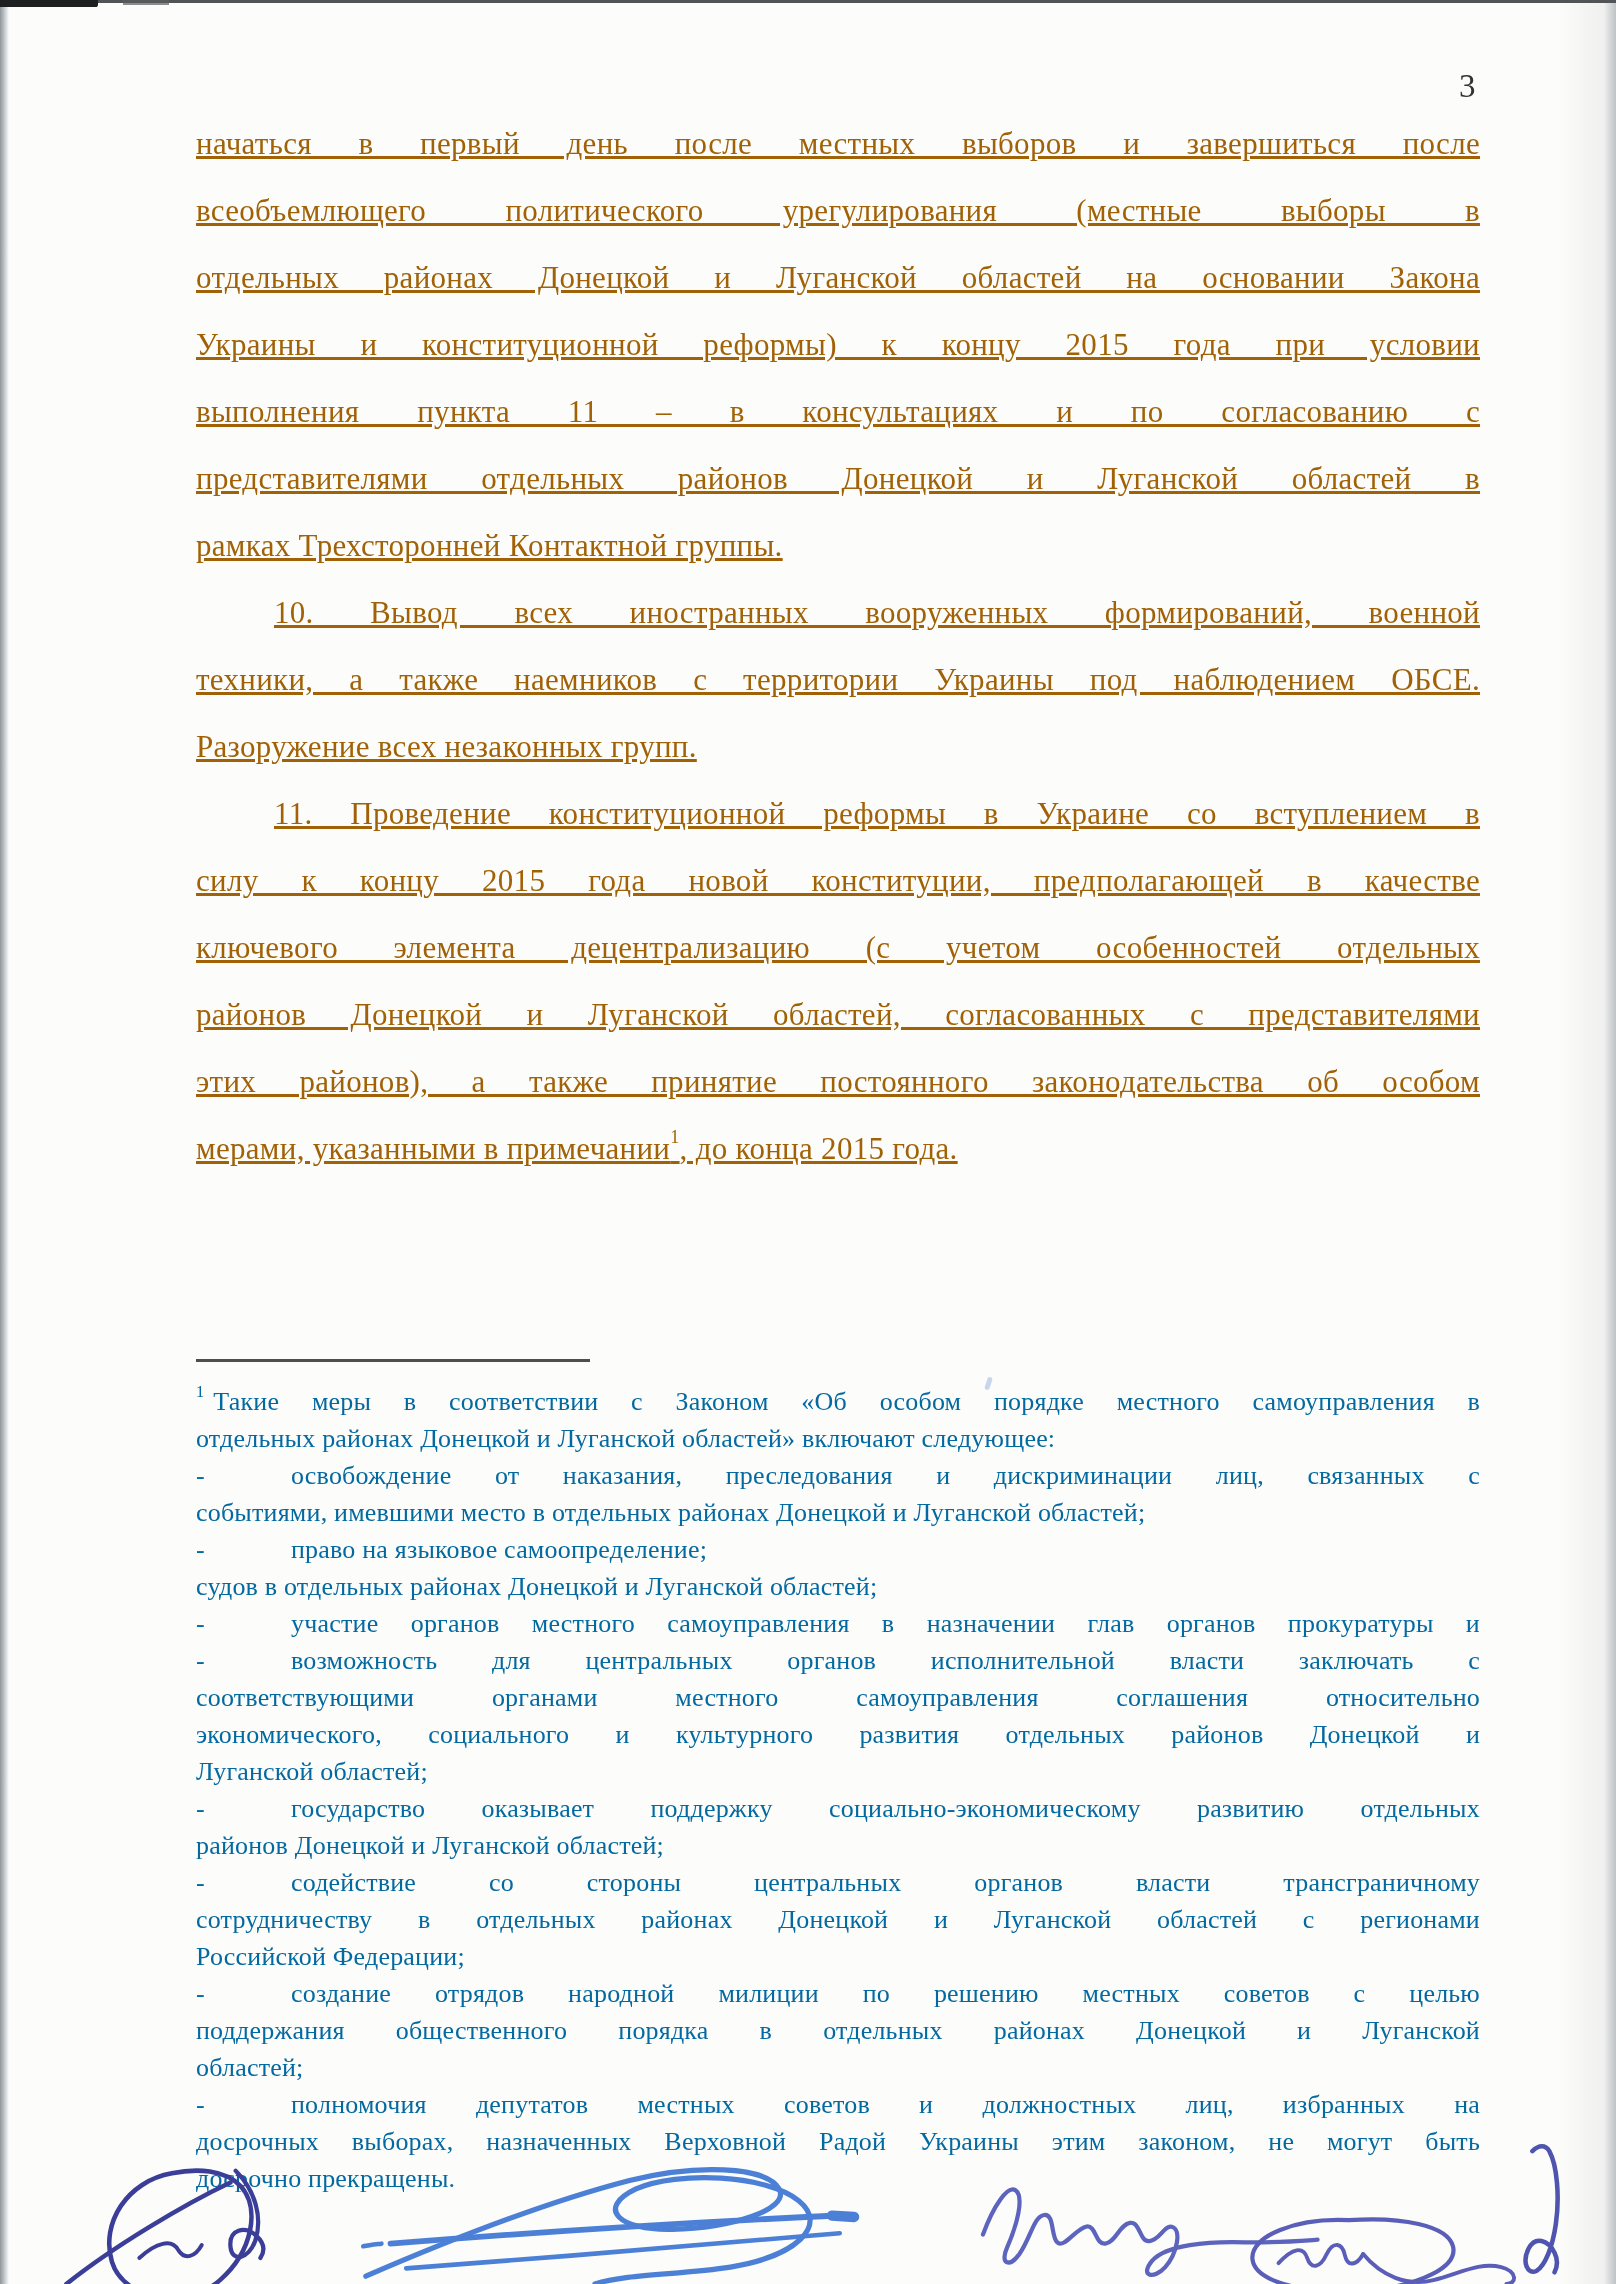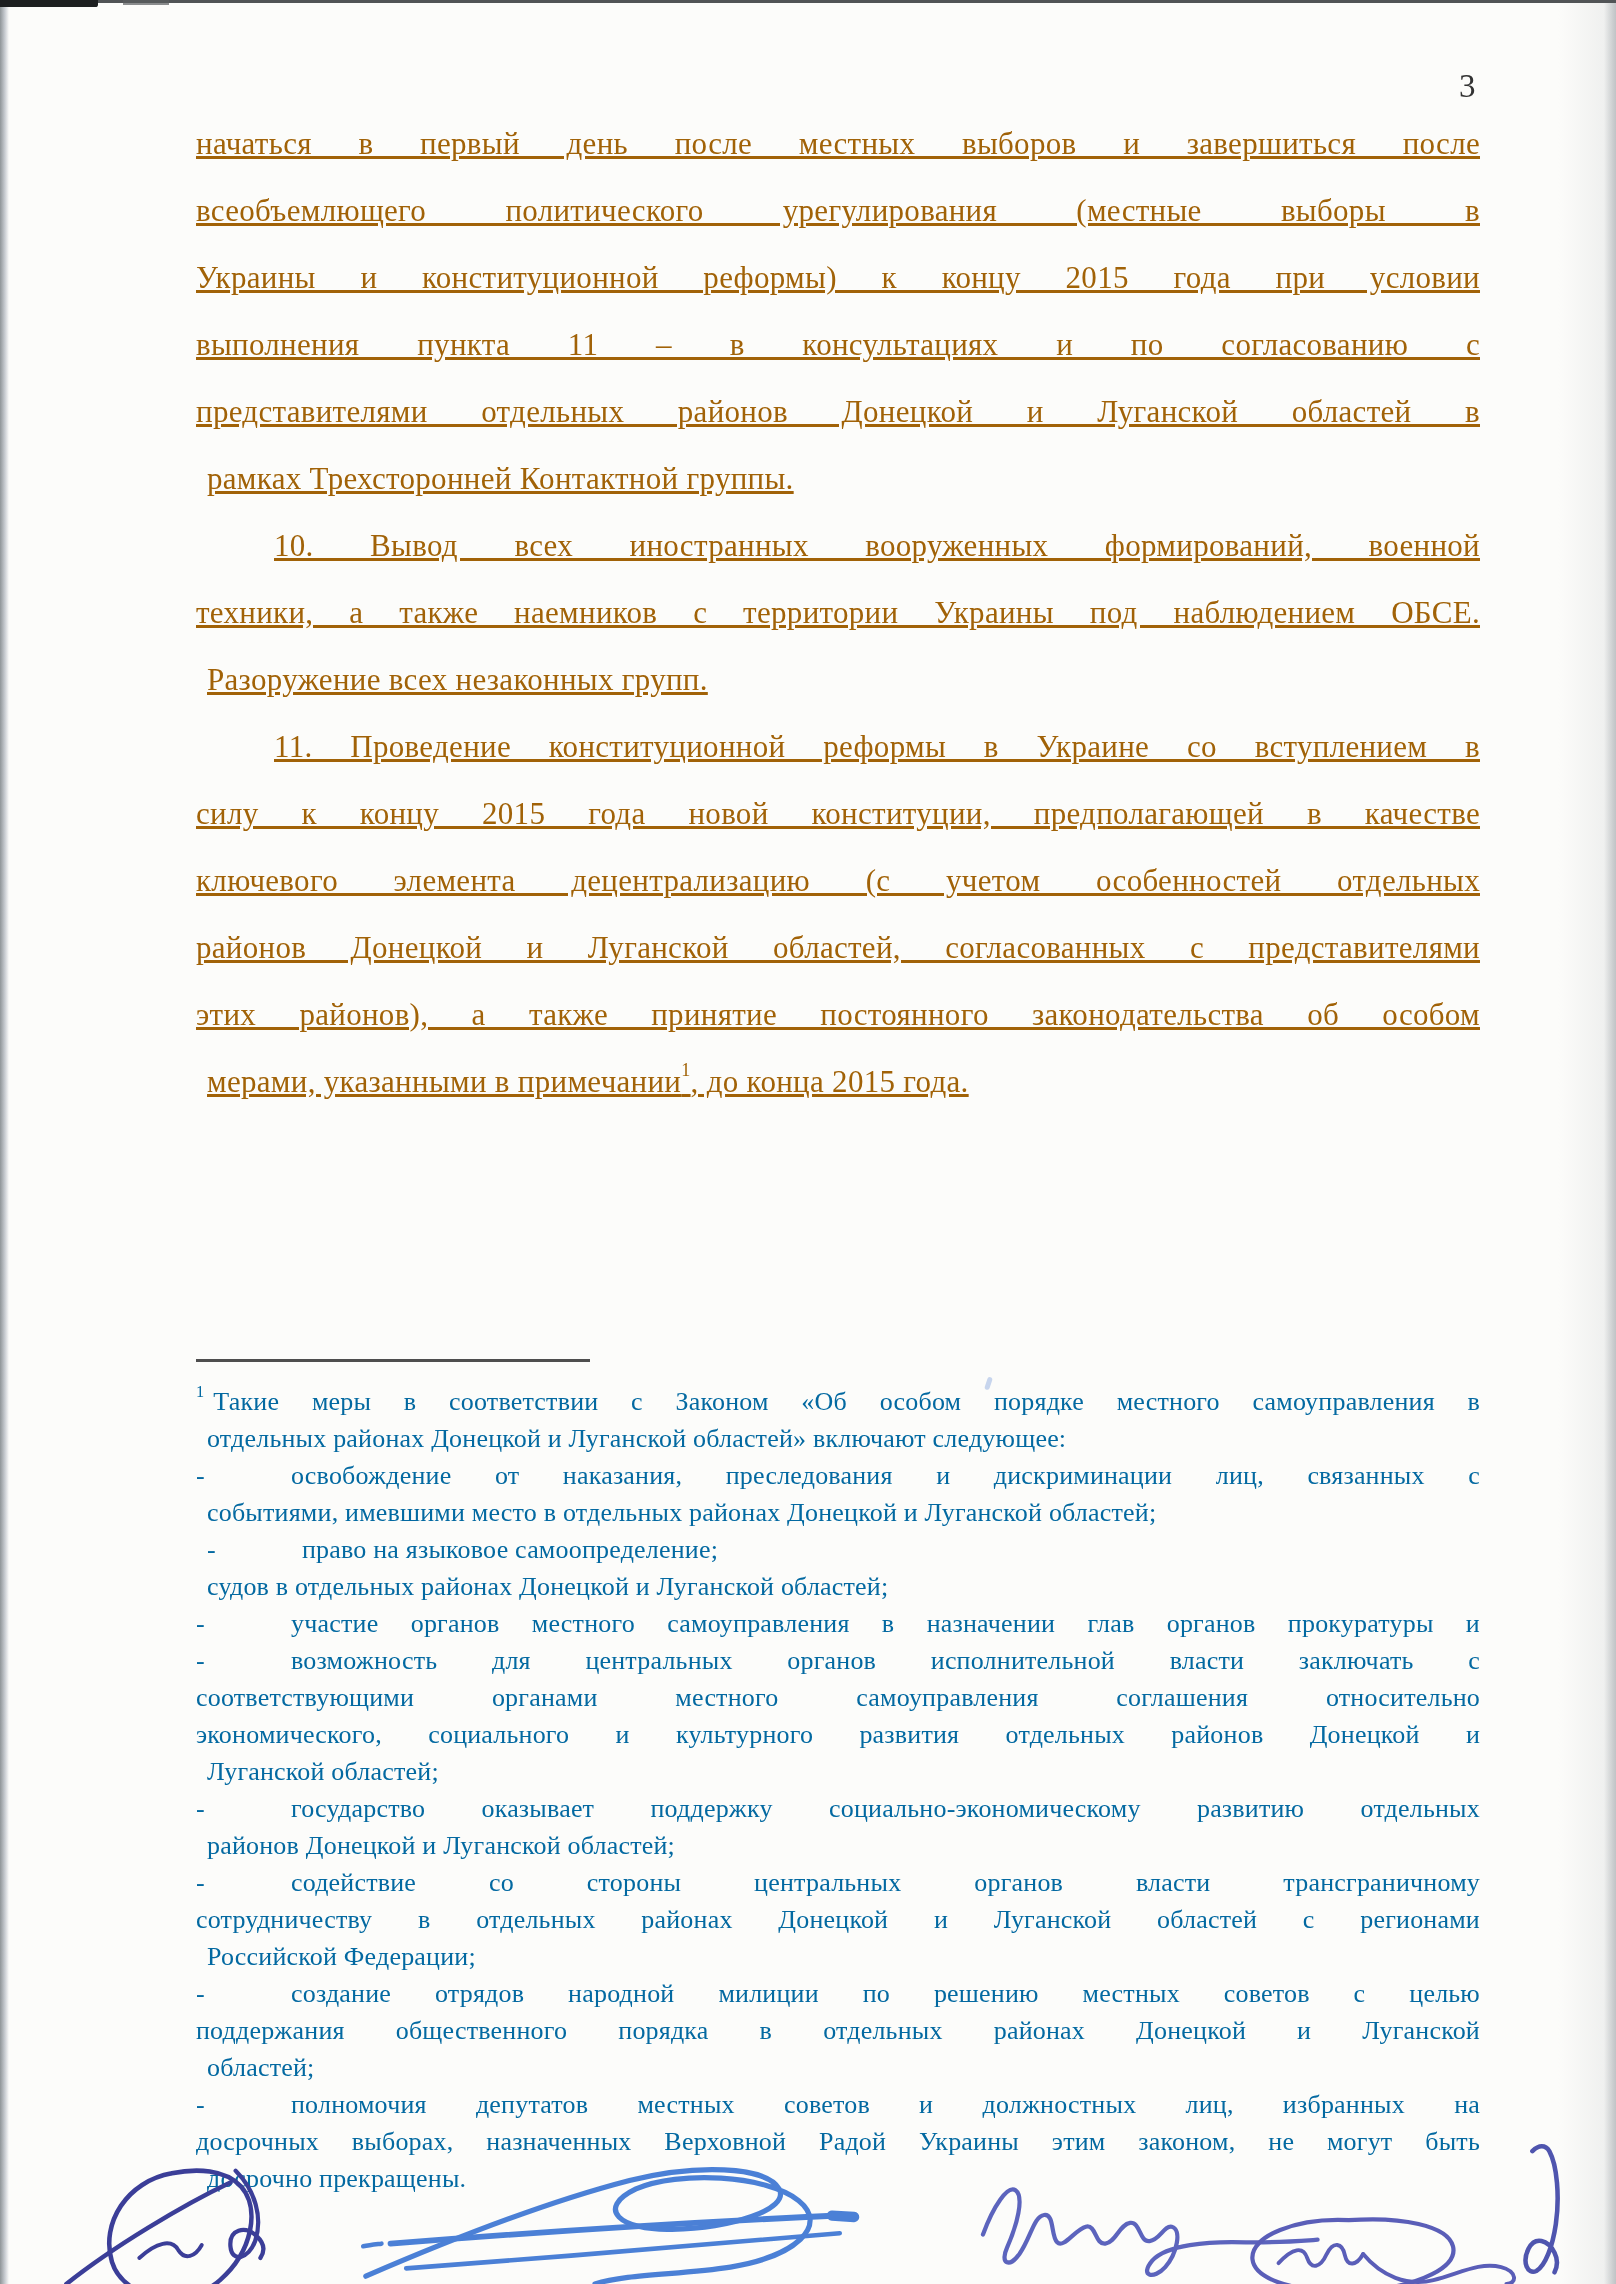--- a/index.html
+++ b/index.html
@@ -43,21 +43,21 @@
     font-size: 33px; color: #333; letter-spacing: 0.7px;
   }
   
   .body-text {
     position: absolute; left: 196px; top: 110px; width: 1284px;
     font-size: 31px; line-height: 67px; letter-spacing: 0.3px;
     color: #a16207;
     text-decoration: underline;
   }
   .line { text-align: justify; text-align-last: justify; }
-  .line.end { text-align-last: left; margin-left: 11px; }
+  .line.end { text-align-last: left; }
   .line.ind { text-indent: 78px; }
   .b-sup {
     font-size: 18px; vertical-align: 15.6px; line-height: 0;
   }
   
   .fn-rule {
     position: absolute; left: 196px; top: 1359px;
     width: 394px; height: 2.6px; background: #4e4e4e;
   }
   .footnote {
@@ -90,20 +90,21 @@
   <div class="corner-shade"></div>
   <div class="edge-top"></div>
   <div class="edge-top-blob"></div>
   <div class="edge-top-dash"></div>
 
   <div class="page-number">3</div>
 
   <div class="body-text">
     <div class="line">начаться в первый день после местных выборов и завершиться после</div>
     <div class="line">всеобъемлющего политического урегулирования (местные выборы в</div>
+    <div class="line">отдельных районах Донецкой и Луганской областей на основании Закона</div>
     <div class="line">Украины и конституционной реформы) к концу 2015 года при условии</div>
     <div class="line">выполнения пункта 11 – в консультациях и по согласованию с</div>
     <div class="line">представителями отдельных районов Донецкой и Луганской областей в</div>
     <div class="line end">рамках Трехсторонней Контактной группы.</div>
     <div class="line ind">10. Вывод всех иностранных вооруженных формирований, военной</div>
     <div class="line">техники, а также наемников с территории Украины под наблюдением ОБСЕ.</div>
     <div class="line end">Разоружение всех незаконных групп.</div>
     <div class="line ind">11. Проведение конституционной реформы в Украине со вступлением в</div>
     <div class="line">силу к концу 2015 года новой конституции, предполагающей в качестве</div>
     <div class="line">ключевого элемента децентрализацию (с учетом особенностей отдельных</div>

